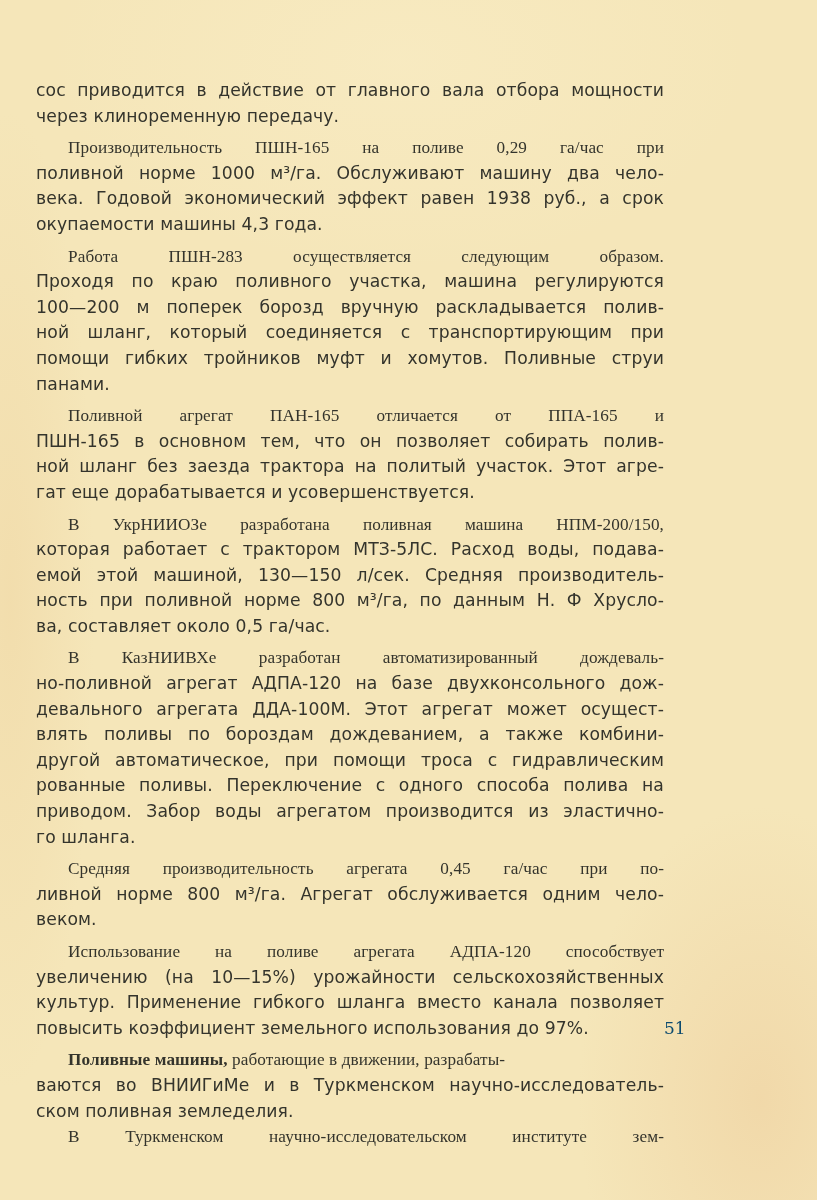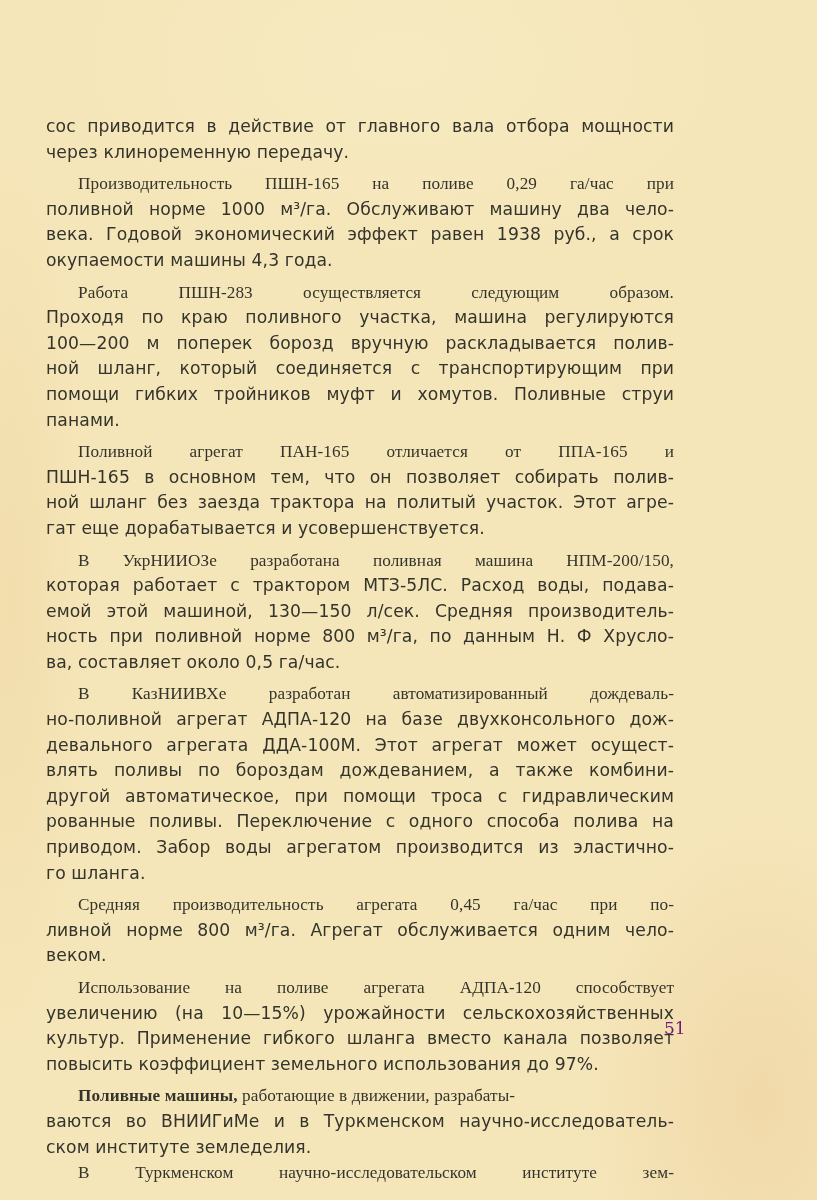--- a/index.html
+++ b/index.html
@@ -8,37 +8,36 @@
       background: #f5e6b9;
       background-image:
         radial-gradient(ellipse 260px 420px at 760px 1100px, rgba(236,200,150,0.45), transparent 70%),
         radial-gradient(ellipse 120px 700px at 10px 600px, rgba(236,205,150,0.35), transparent 70%),
         radial-gradient(ellipse 500px 300px at 400px 60px, rgba(250,238,200,0.5), transparent 70%);
       position: relative;
       font-family: "DejaVu Sans", sans-serif;
       color: #34342c;
     }
     .page-text {
-      position: absolute; left: 46px; top: 78px; width: 628px;
+      position: absolute; left: 36px; top: 78px; width: 628px;
       font-size: 17.2px; line-height: 25.6px;
       letter-spacing: 0.1px;
-      margin-top: 36px;
     }
     .line {
       display: block; white-space: nowrap;
       text-align: justify; text-align-last: justify;
       height: 25.6px;
     }
     .line.last { text-align-last: left; }
     .line.indent { padding-left: 32px; font-family: Liberation Serif, serif; }
     .para-gap { height: 6px; }
     .bold { font-weight: bold; }
     .page-number {
       position: absolute; left: 664px; top: 1018px;
-      font-family: "DejaVu Serif", serif; font-size: 17px; color: #701a75;
+      font-family: "DejaVu Serif", serif; font-size: 17px; color: #0c4a6e;
     }
   </style>
 </head>
 <body>
 
 <div class="page-text">
 
   <div>
     <span class="line">сос приводится в действие от главного вала отбора мощности</span>
     <span class="line last">через клиноременную передачу.</span>
@@ -103,21 +102,21 @@
     <span class="line indent">Использование на поливе агрегата АДПА-120 способствует</span>
     <span class="line">увеличению  (на 10—15%)  урожайности  сельскохозяйственных</span>
     <span class="line">культур. Применение гибкого шланга вместо канала позволяет</span>
     <span class="line last">повысить  коэффициент  земельного  использования  до  97%.</span>
   </div>
   <div class="para-gap"></div>
 
   <div>
     <span class="line indent last"><span class="bold">Поливные машины,</span><span> работающие в движении,  разрабаты-</span></span>
     <span class="line">ваются во ВНИИГиМе и в Туркменском научно-исследователь-</span>
-    <span class="line last">ском  институте земледелия.</span>
+    <span class="line last">ском  поливная земледелия.</span>
   </div>
 
   <div>
     <span class="line indent">В  Туркменском  научно-исследовательском  институте  зем-</span>
   </div>
 </div>
 
 <div class="page-number">51</div>
 
 </body></html>

